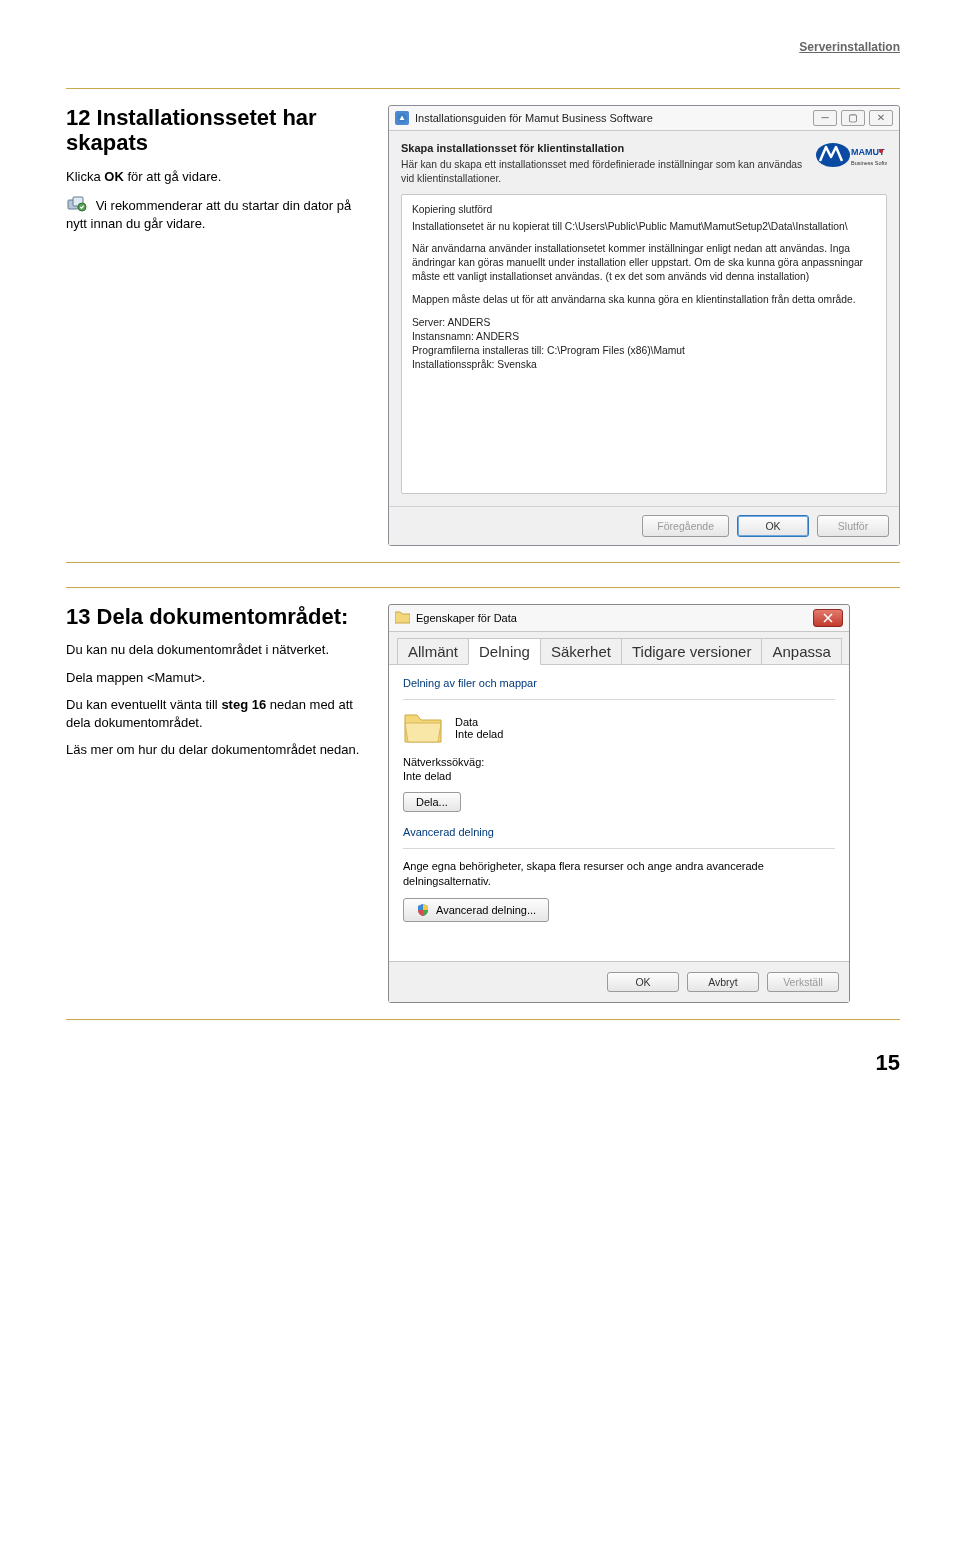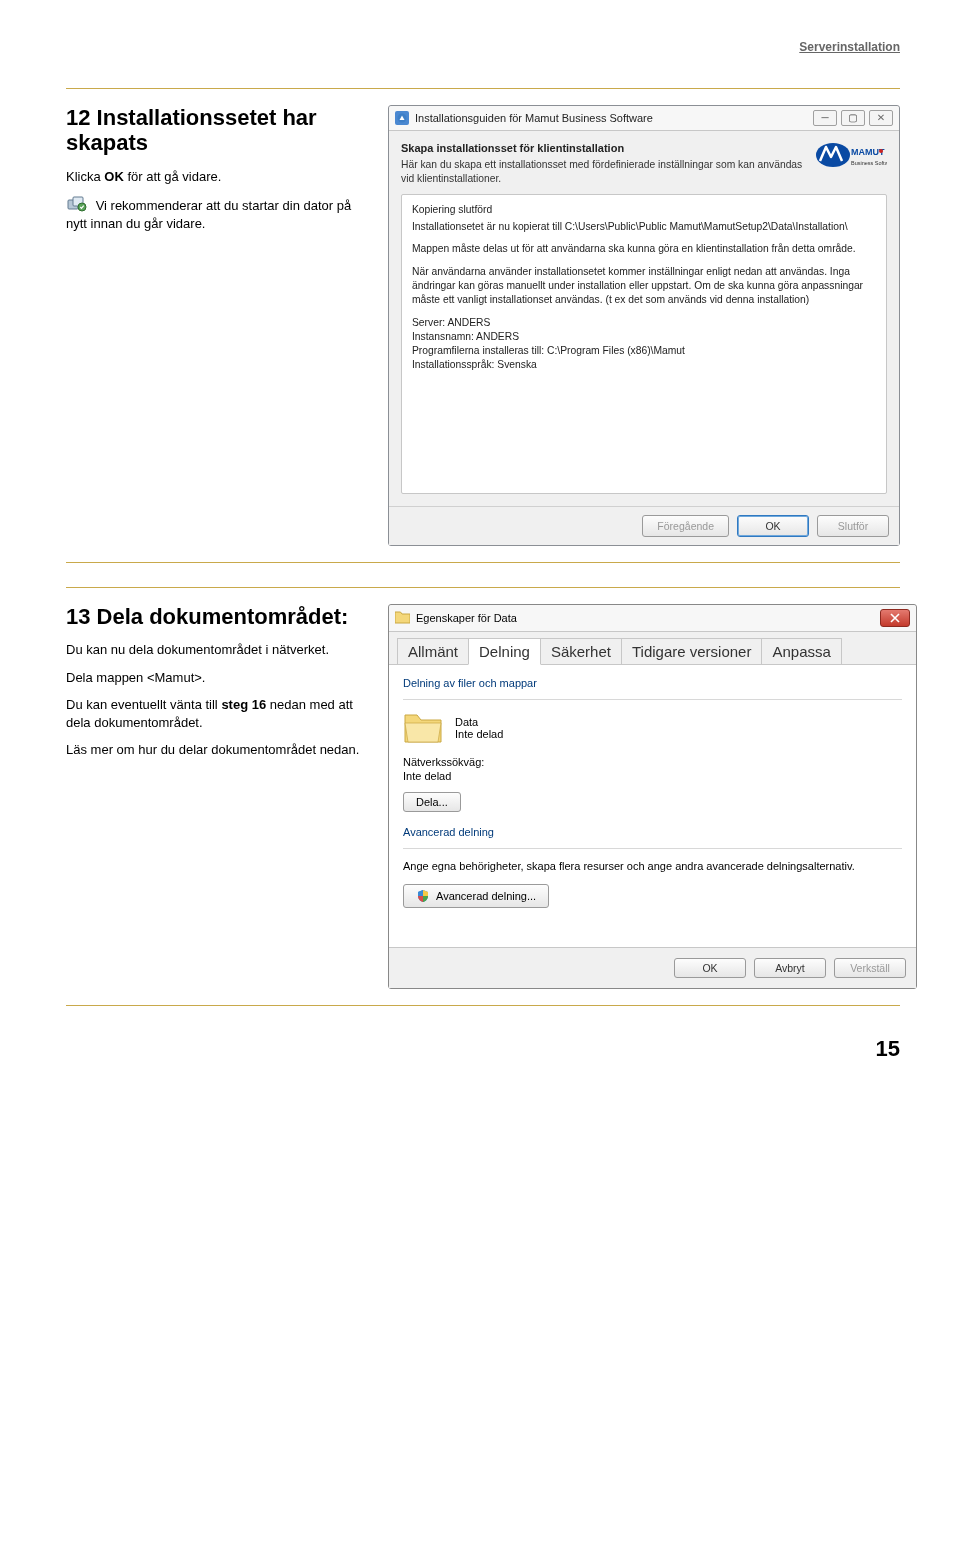--- a/index.html
+++ b/index.html
@@ -113,21 +113,21 @@
     color: #333;
     cursor: default;
   }
   .btn.disabled { color: #999; }
   .btn.default { border-color: #3079c1; box-shadow: 0 0 0 1px #6fa8dc inset; }
   .dlg2 {
     background: #f0f0f0;
     border: 1px solid #888;
     border-radius: 3px;
     font-size: 11px;
-    width: 529px;
+    width: 462px;
   }
   .dlg2-titlebar {
     display: flex; align-items: center; gap: 6px;
     padding: 4px 6px;
     background: #f7f7f7;
     border-bottom: 1px solid #c7c7c7;
     border-radius: 3px 3px 0 0;
   }
   .dlg2-titlebar .folder-icon svg { width: 15px; height: 13px; display: block; }
   .dlg2-title { flex: 1; font-size: 11px; }
@@ -250,22 +250,22 @@
                 <path d="M7 20 L13 6 L18 16 L23 6 L29 20" stroke="#fff" stroke-width="2.5" fill="none" stroke-linejoin="round"></path>
                 <text x="38" y="14" font-size="9" font-weight="bold" fill="#0a4aa3">MAMUT</text>
                 <text x="38" y="24" font-size="5.5" fill="#333">Business Software</text>
                 <circle cx="68" cy="10" r="2" fill="#c22"></circle>
               </svg>
             </div>
           </div>
           <div class="wiz-panel">
             <p class="group-label">Kopiering slutförd</p>
             <p class="group-indent">Installationsetet är nu kopierat till C:\Users\Public\Public Mamut\MamutSetup2\Data\Installation\</p>
+            <p class="group-indent">När användarna använder installationsetet kommer inställningar enligt nedan att användas. Inga ändringar kan göras manuellt under installation eller uppstart. Om de ska kunna göra anpassningar måste ett vanligt installationset användas. (t ex det som används vid denna installation)</p>
             <p class="group-indent">Mappen måste delas ut för att användarna ska kunna göra en klientinstallation från detta område.</p>
-            <p class="group-indent">När användarna använder installationsetet kommer inställningar enligt nedan att användas. Inga ändringar kan göras manuellt under installation eller uppstart. Om de ska kunna göra anpassningar måste ett vanligt installationset användas. (t ex det som används vid denna installation)</p>
             <p style="margin-top:6px;">
               <span>Server: ANDERS</span><br>
               <span>Instansnamn: ANDERS</span><br>
               <span>Programfilerna installeras till: C:\Program Files (x86)\Mamut</span><br>
               <span>Installationsspråk: Svenska</span>
             </p>
           </div>
         </div>
         <div class="wiz-buttons">
           <span class="btn disabled">Föregående</span>

